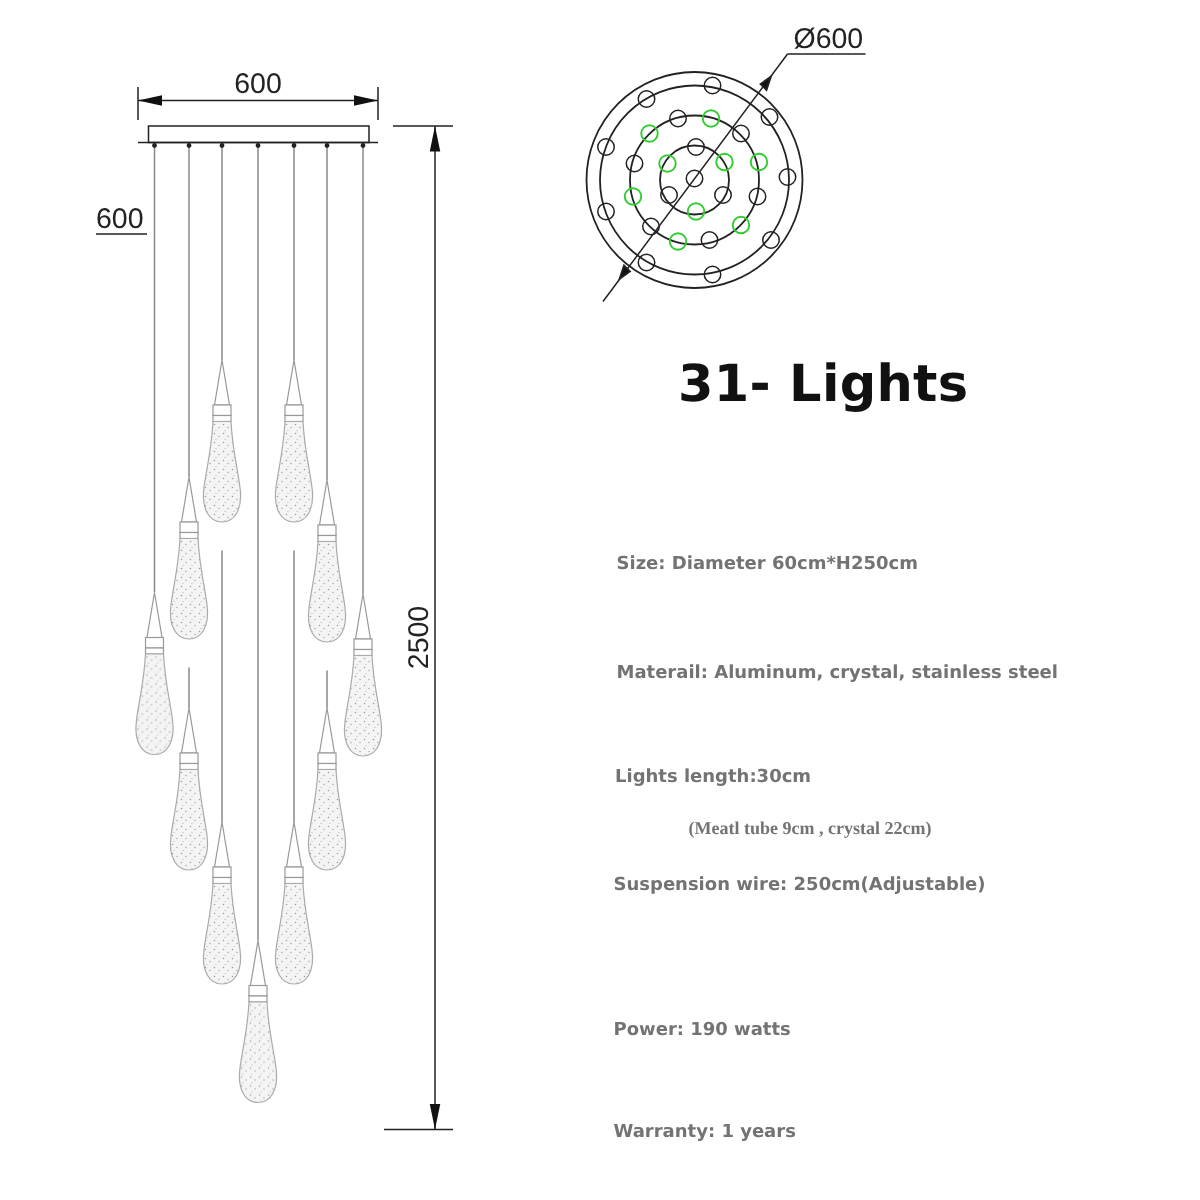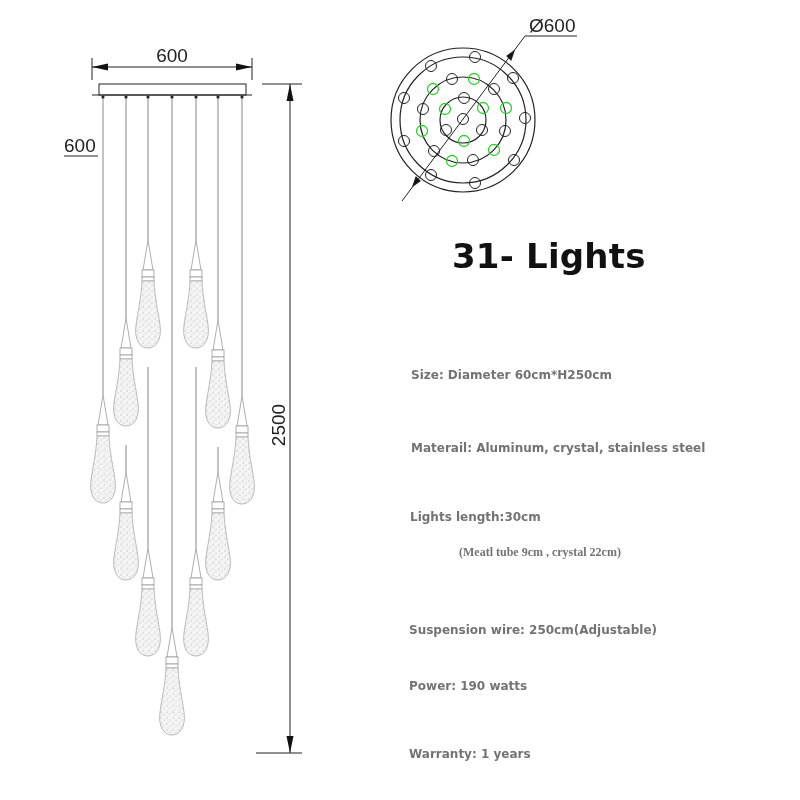--- a/index.html
+++ b/index.html
@@ -146,15 +146,15 @@
     </g>
   </g>
 </svg>
 
 <div class="title">31- Lights</div>
 
 <div class="spec" style="left:411px; top:368px;">Size: Diameter 60cm*H250cm</div>
 <div class="spec" style="left:411px; top:441px;">Materail: Aluminum, crystal, stainless steel</div>
 <div class="spec" style="left:410px; top:510px;">Lights length:30cm</div>
 <div class="spec" style="left:459px; top:545px;font-family:Liberation Serif, serif;">(Meatl tube 9cm  , crystal 22cm)</div>
-<div class="spec" style="left:409px; top:623px;text-align:center;">Suspension wire: 250cm(Adjustable)</div>
+<div class="spec" style="left:409px; top:582px;text-align:center;">Suspension wire: 250cm(Adjustable)</div>
 <div class="spec" style="left:409px; top:679px;">Power: 190 watts</div>
 <div class="spec" style="left:409px; top:747px;">Warranty: 1 years</div>
 
 </body></html>

